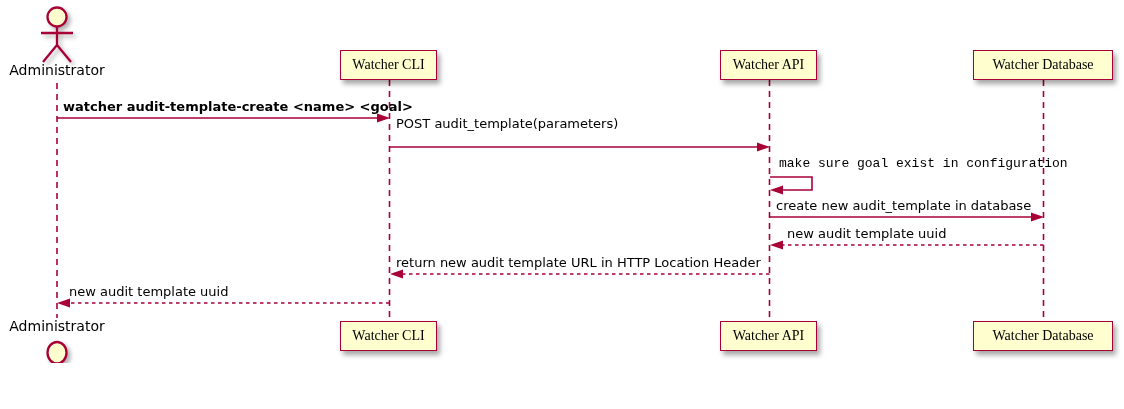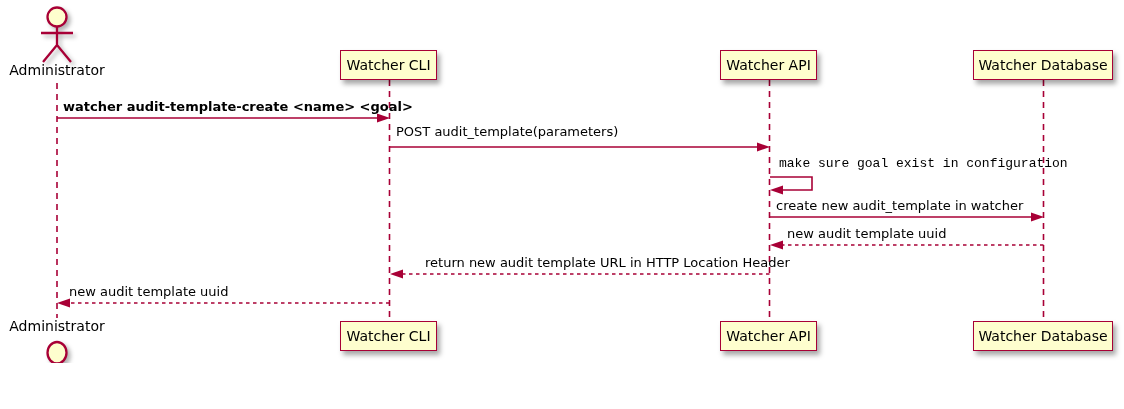--- a/index.html
+++ b/index.html
@@ -20,20 +20,21 @@
   .mdash{stroke-dasharray:3.5,3.5;}
   .ahead{fill:var(--accent);stroke:none;}
   .pbox{
     position:absolute;box-sizing:border-box;height:30px;
     background:var(--participant-fill);
     border:1.8px solid var(--accent);
     color:var(--text);font-size:14px;
     display:flex;align-items:center;justify-content:center;
     box-shadow:3px 4px 5px rgba(0,0,0,0.35);
     white-space:nowrap;
+    font-family:Liberation Serif, serif;
   }
   .alabel{
     position:absolute;font-size:14px;color:var(--text);
     text-align:center;white-space:nowrap;
   }
   .mlabel{
     position:absolute;font-size:13px;color:var(--text);
     white-space:nowrap;line-height:16px;
   }
   .actor{position:absolute;filter:drop-shadow(3px 3px 2px rgba(0,0,0,0.30));}
@@ -78,25 +79,25 @@
     <circle class="head" cx="24" cy="13" r="9.5"></circle>
     <path class="limb" d="M24 22.5 V41 M8 29 H40 M24 41 L10 58 M24 41 L38 58"></path>
   </svg>
   <div class="alabel" style="left:7px;top:62px;width:100px;">Administrator</div>
 
   <div class="pbox" style="left:340px;top:50px;width:97px;">Watcher CLI</div>
   <div class="pbox" style="left:720px;top:50px;width:97px;">Watcher API</div>
   <div class="pbox" style="left:973px;top:50px;width:140px;">Watcher Database</div>
 
   <div class="mlabel" style="left:63px;top:99px;font-weight:bold;">watcher audit-template-create &lt;name&gt; &lt;goal&gt;</div>
-  <div class="mlabel" style="left:396px;top:124px;">POST audit_template(parameters)</div>
+  <div class="mlabel" style="left:396px;top:116px;">POST audit_template(parameters)</div>
   <div class="mlabel" style="left:779px;top:156px;font-family:Liberation Mono, monospace;">make sure goal exist in configuration</div>
-  <div class="mlabel" style="left:776px;top:198px;">create new audit_template in watcher</div>
+  <div class="mlabel" style="left:776px;top:198px;">create new audit_template in database</div>
   <div class="mlabel" style="left:787px;top:226px;">new audit template uuid</div>
-  <div class="mlabel" style="left:396px;top:255px;margin-left:29px;">return new audit template URL in HTTP Location Header</div>
+  <div class="mlabel" style="left:396px;top:255px;">return new audit template URL in HTTP Location Header</div>
   <div class="mlabel" style="left:69px;top:284px;">new audit template uuid</div>
 
   <div class="pbox" style="left:340px;top:321px;width:97px;">Watcher CLI</div>
   <div class="pbox" style="left:720px;top:321px;width:97px;">Watcher API</div>
   <div class="pbox" style="left:973px;top:321px;width:140px;">Watcher Database</div>
 
   <div class="alabel" style="left:7px;top:318px;width:100px;">Administrator</div>
   <svg class="actor" style="left:33px;top:338px;" width="48" height="68" viewBox="0 0 48 60" preserveAspectRatio="none">
     <circle class="head" cx="24" cy="13" r="9.5"></circle>
     <path class="limb" d="M24 22.5 V41 M8 29 H40 M24 41 L10 58 M24 41 L38 58"></path>

